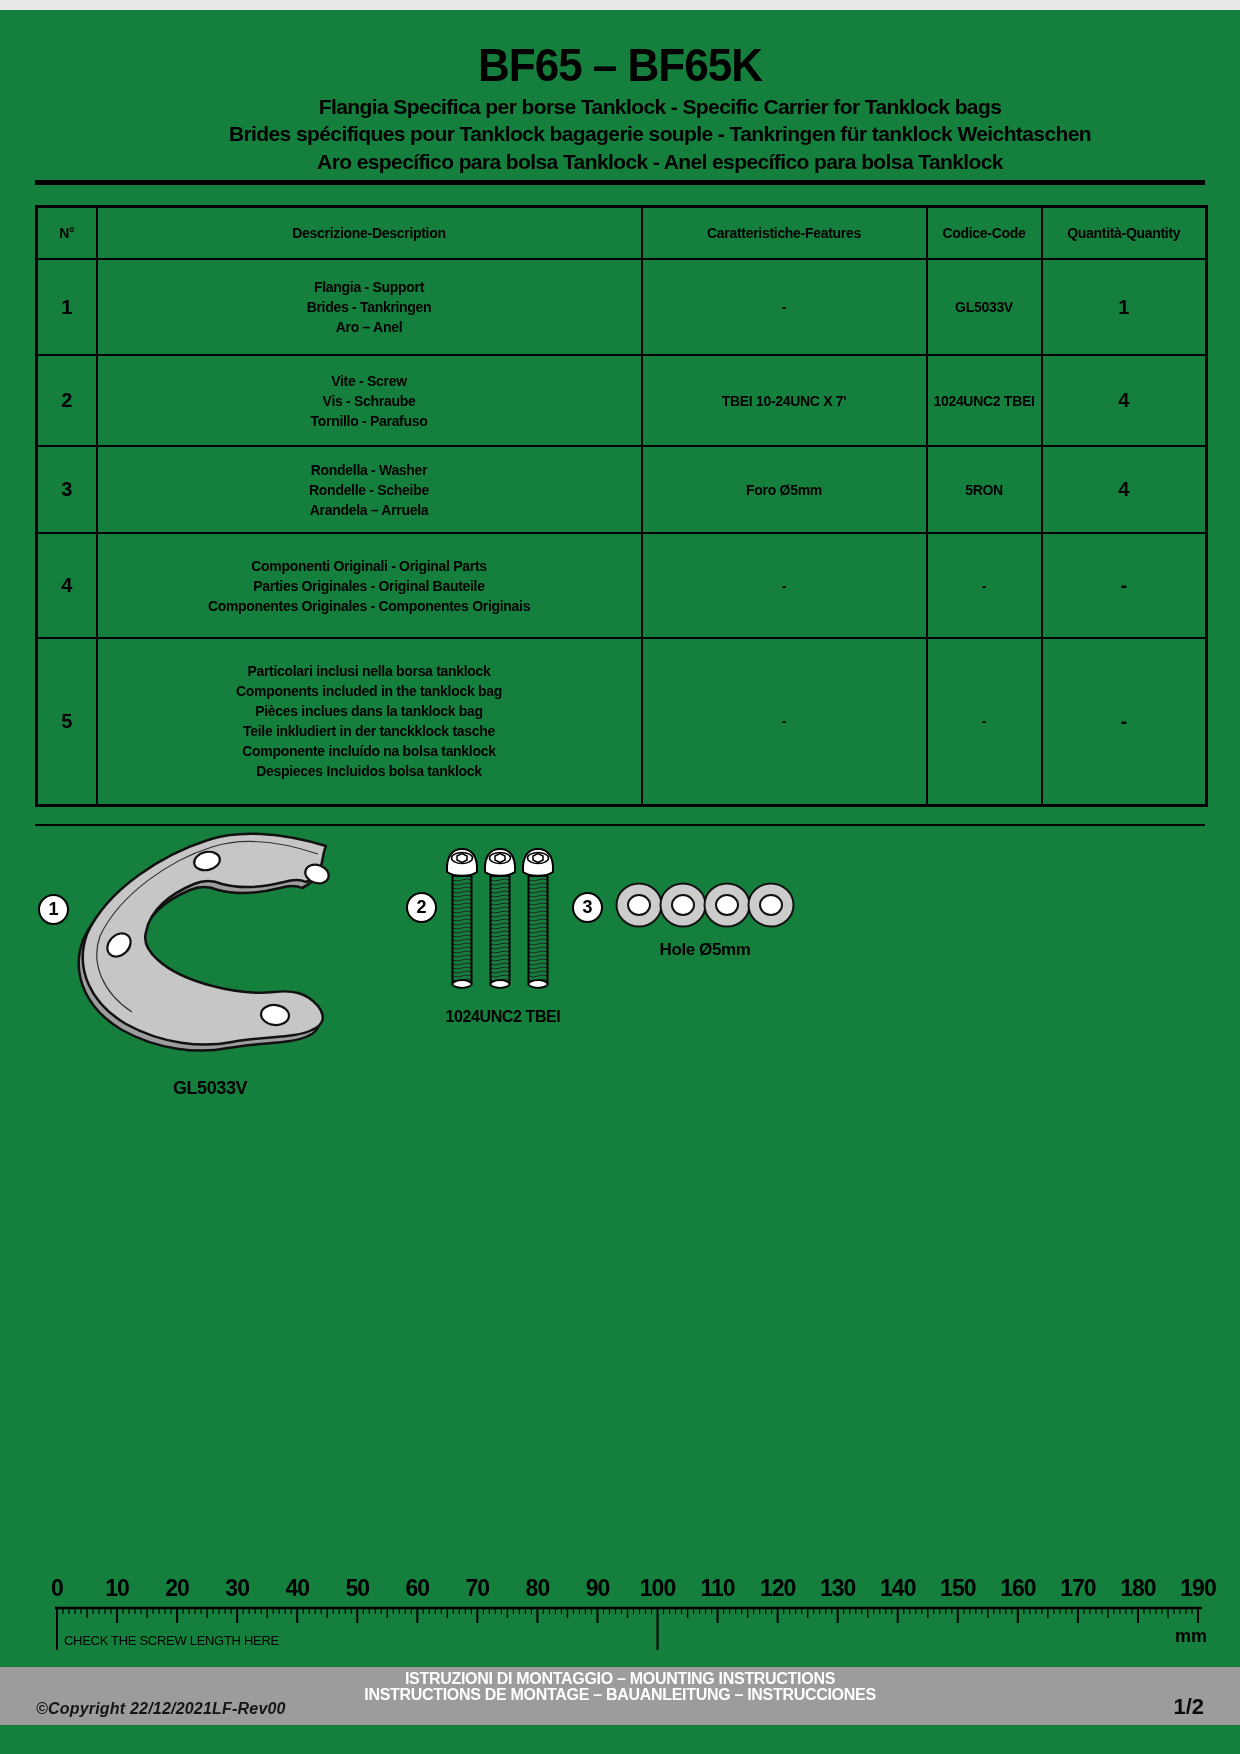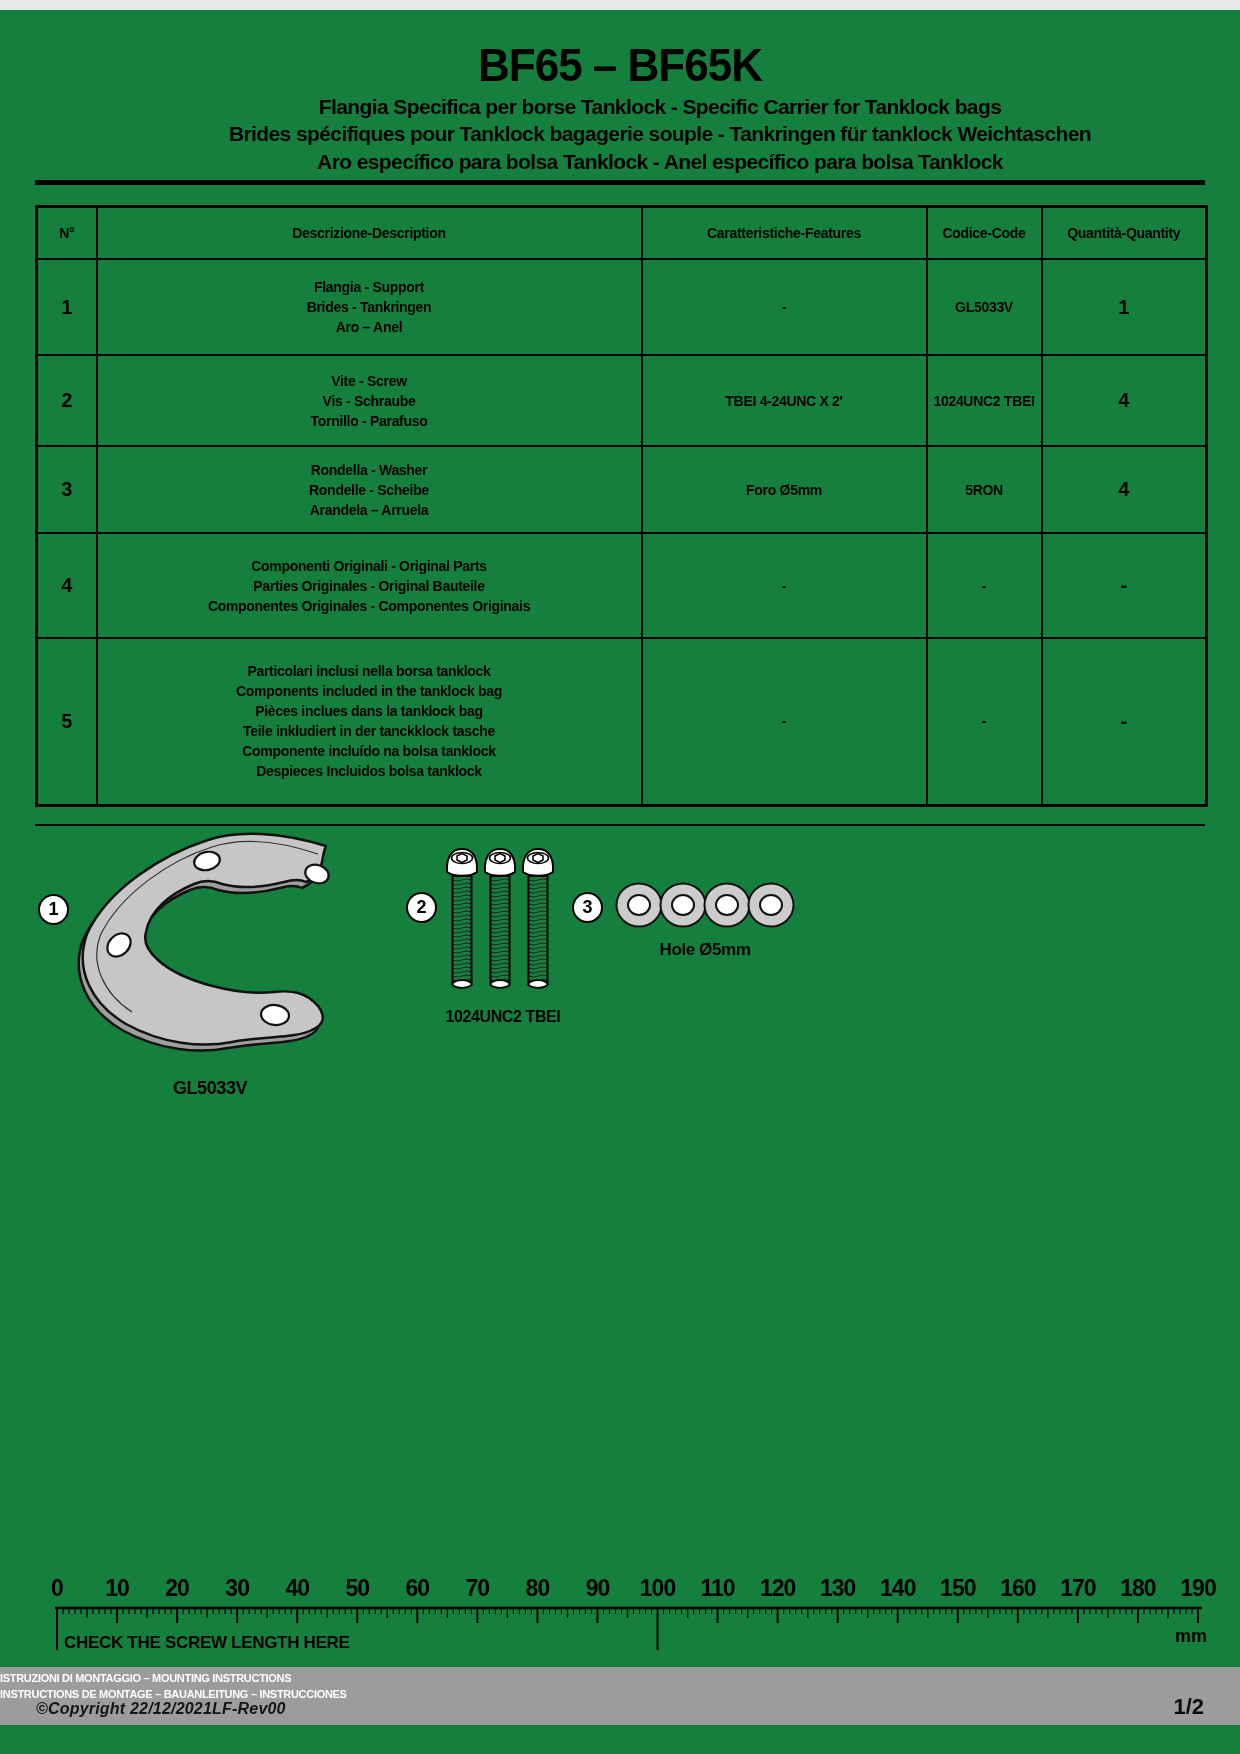--- a/index.html
+++ b/index.html
@@ -58,29 +58,29 @@
   .washers-svg{left:610px; top:870px; width:190px; height:52px;}
   .part-label{
     position:absolute; font-weight:700; letter-spacing:-0.4px; text-align:center;
   }
   .lbl-flange{left:135px; top:1068px; width:150px; font-size:18px;}
   .lbl-screws{left:438px; top:998px; width:130px; font-size:16px;}
   .lbl-washers{left:635px; top:930px; width:140px; font-size:17px;}
   
   .ruler-svg{position:absolute; left:0; top:1548px; width:1240px; height:106px;}
   .ruler-caption{
-    position:absolute; left:64px; top:1623px; font-size:17px; font-weight:700; letter-spacing:-0.3px;
+    position:absolute; left:64px; top:1623px; font-size:13px; font-weight:400; letter-spacing:-0.3px;
   }
   
   .footer-bar{
     position:absolute; left:0; top:1657px; width:1240px; height:58px; background:#9c9c9c;
   }
   .footer-center{
-    position:absolute; left:0; top:1661px; width:100%; text-align:left;
-    color:#fff; font-size:11px; font-weight:700; line-height:15.5px; letter-spacing:-0.3px;
+    position:absolute; left:0; top:1661px; width:100%; text-align:center;
+    color:#fff; font-size:16px; font-weight:700; line-height:15.5px; letter-spacing:-0.3px;
   }
   .footer-copy{
     position:absolute; left:36px; top:1690px; font-size:16px; font-style:italic; font-weight:700;
     color:#151515; letter-spacing:0.2px;
   }
   .footer-page{
     position:absolute; right:36px; top:1684px; font-size:22px; font-weight:700;
     color:#0a0a0a;
   }
 </style>
@@ -124,21 +124,21 @@
           <td class="ccell">GL5033V</td>
           <td class="qcell">1</td>
         </tr>
         <tr class="r2">
           <td class="ncell">2</td>
           <td class="dcell">
             <div class="dline">Vite - Screw</div>
             <div class="dline">Vis - Schraube</div>
             <div class="dline">Tornillo - Parafuso</div>
           </td>
-          <td class="fcell">TBEI 4-24UNC X 2'</td>
+          <td class="fcell">TBEI 10-24UNC X 7'</td>
           <td class="ccell">1024UNC2 TBEI</td>
           <td class="qcell">4</td>
         </tr>
         <tr class="r3">
           <td class="ncell">3</td>
           <td class="dcell">
             <div class="dline">Rondella - Washer</div>
             <div class="dline">Rondelle - Scheibe</div>
             <div class="dline">Arandela – Arruela</div>
           </td>

